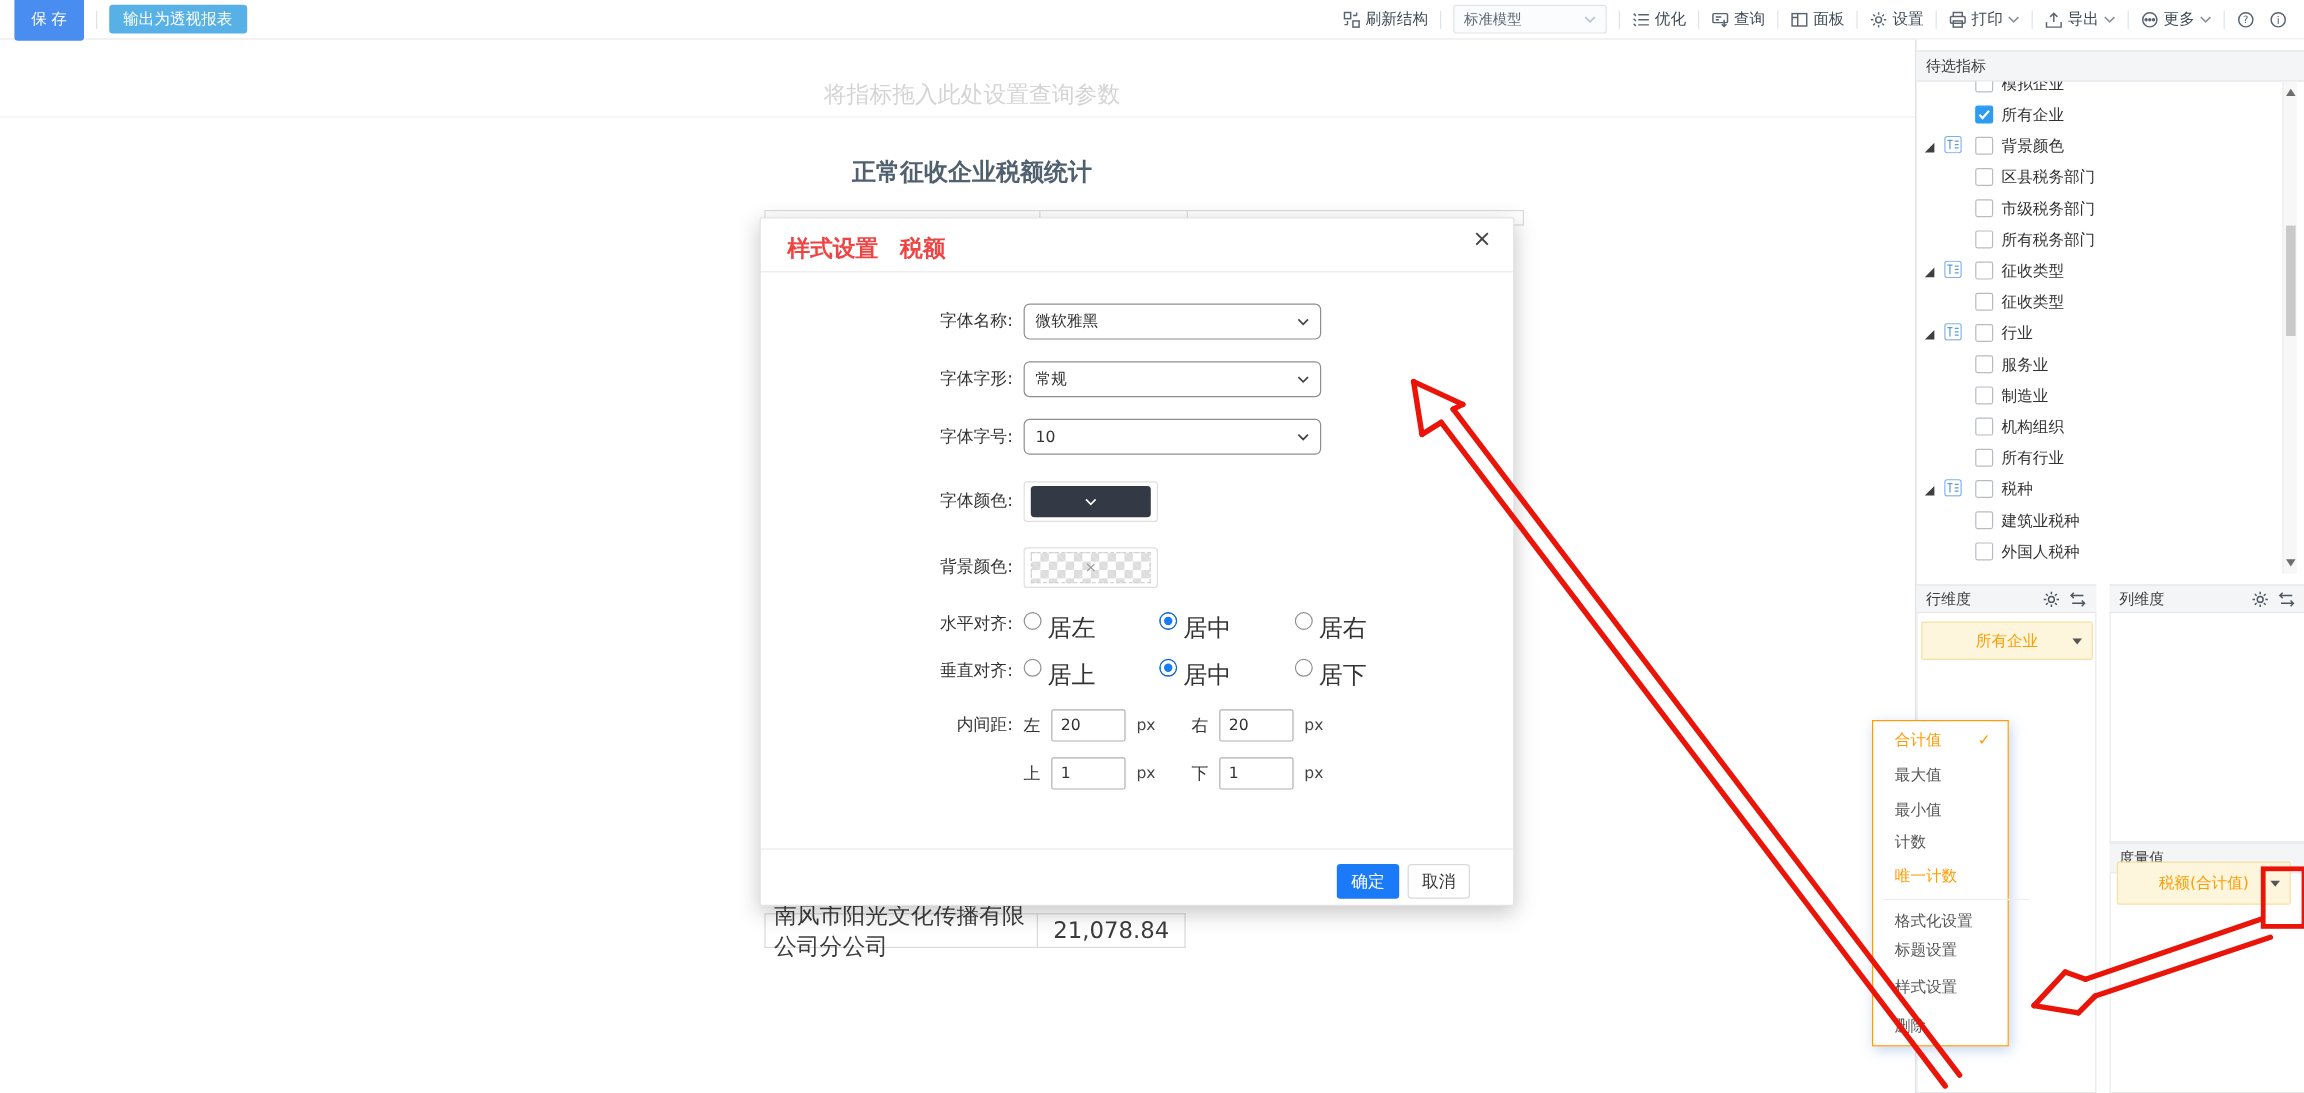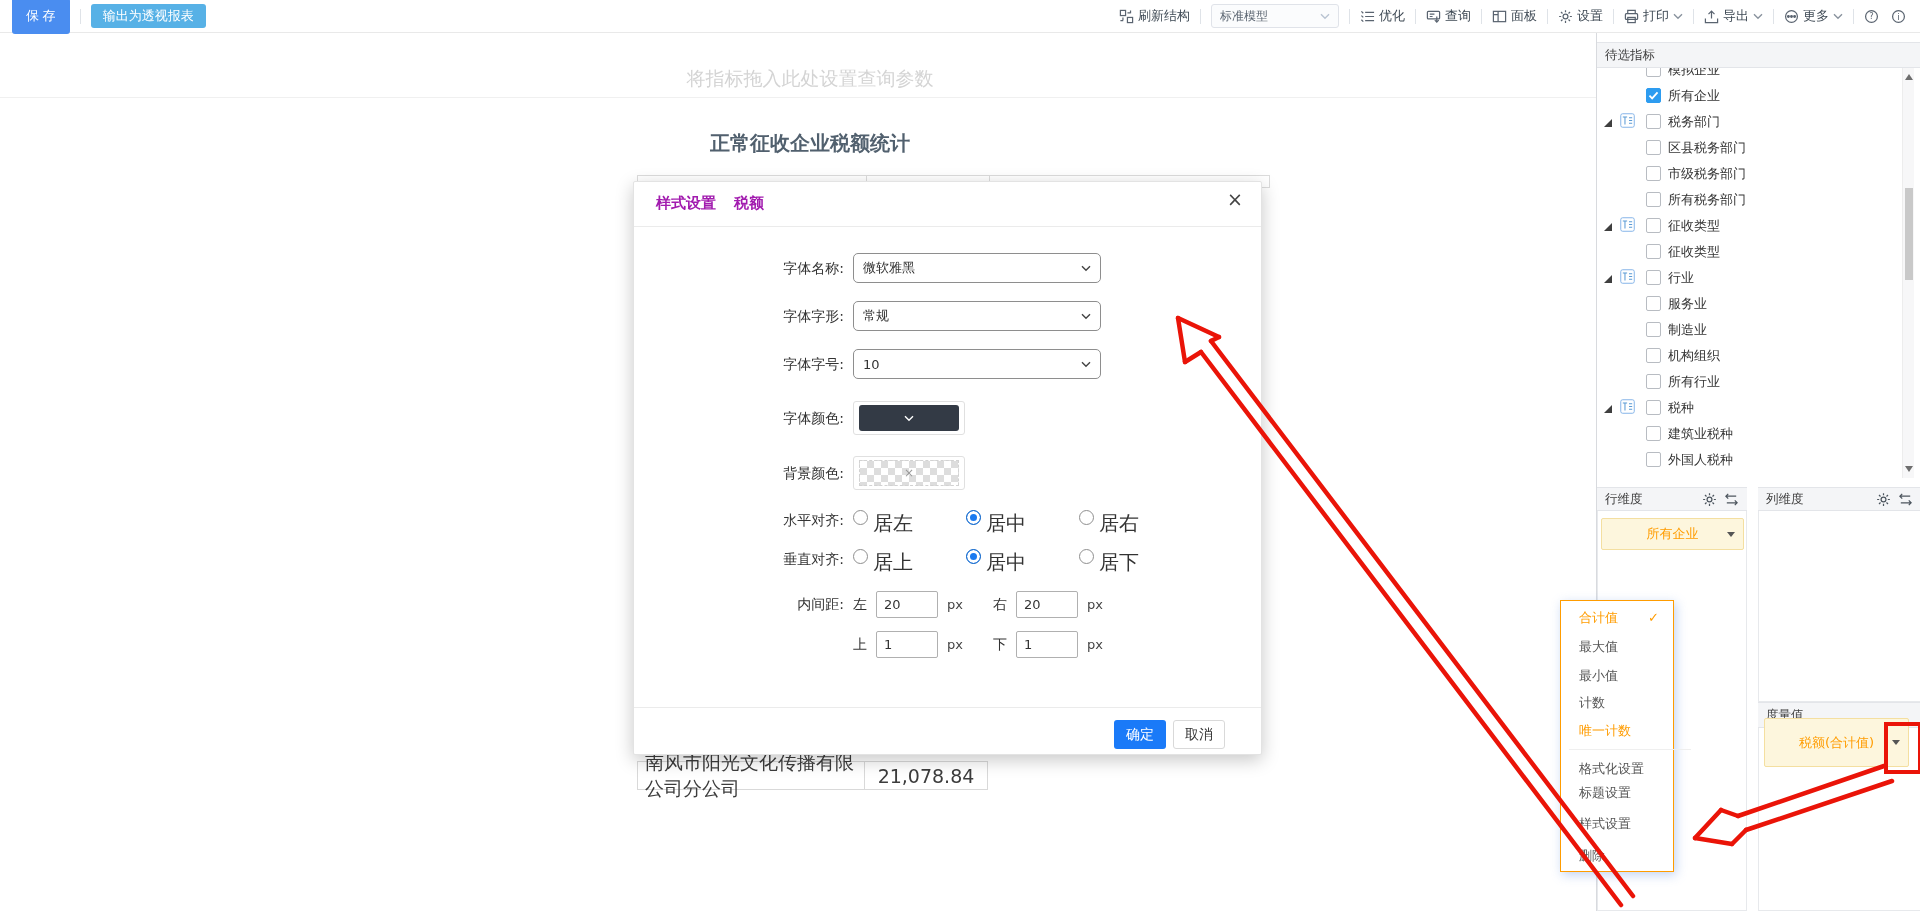--- a/index.html
+++ b/index.html
@@ -32,21 +32,21 @@
   #table-sliver { left:637px; top:175px; width:633px; height:13px; border:1px solid #dcdcdc; background:#fff; }
   #table-sliver .vline { position:absolute; top:0; width:1px; height:100%; background:#dcdcdc; }
   #table-row { left:637px; top:761px; display:flex; font-size:19px; color:#3c3c3c; }
   #table-row .cell { border:1px solid #d9d9d9; height:29px; display:flex; align-items:center; background:#fff; }
   #table-row .c1 { width:228px; padding-left:7px; }
   #table-row .c2 { width:123px; border-left:none; justify-content:center; }
 
   
   #dialog { left:633px; top:181px; width:629px; height:574px; background:#fff; border:1px solid #e3e3e3;
             border-radius:2px; box-shadow:0 5px 18px rgba(0,0,0,.22); z-index:50; }
-  #dialog-title { position:absolute; left:22px; top:12px; font-size:15px; font-weight:bold; color:#a21caf; }
+  #dialog-title { position:absolute; left:22px; top:12px; font-size:19px; font-weight:bold; color:#ef4444; }
   #dialog-subtitle { margin-left:18px; }
   #dialog-close { position:absolute; right:18px; top:8px; font-size:19px; color:#444; cursor:pointer; line-height:1; }
   .dlg-divider { position:absolute; left:0; width:100%; height:1px; background:#ebebeb; }
   .dlabel { position:absolute; left:0; width:210px; text-align:right; font-size:14px; color:#333; line-height:20px; }
   .dselect { position:absolute; left:219px; width:248px; height:30px; border:1px solid #8e8e8e; border-radius:5px;
              background:#fff; display:flex; align-items:center; justify-content:space-between;
              padding:0 9px; font-size:13px; color:#333; cursor:pointer; }
   .color-btn { position:absolute; left:219px; width:112px; height:34px; border:1px solid #e0e0e0; border-radius:3px;
                background:#fff; display:flex; align-items:center; justify-content:center; cursor:pointer; }
   .swatch-dark { width:100px; height:26px; background:#333a45; border-radius:3px;
@@ -413,21 +413,21 @@
           <span class="expander"></span>
           <span class="dim-ic" style="display: inline-flex;">
             <svg width="15" height="15" viewBox="0 0 16 16">
               <rect x="0.8" y="0.8" width="14.4" height="14.4" rx="2" stroke="#7fb0e8" fill="#fff"></rect>
               <g stroke="#5b9bd5" fill="none" stroke-width="1.1">
                 <path d="M3 4.2h4.6 M5.3 4.2v8 M9.6 5h3.4 M9.6 8h3.4 M9.6 11h3.4"></path>
               </g>
             </svg>
           </span>
           <span class="cbx"></span>
-          <span class="lbl">税务部门</span>
+          <span class="lbl">背景颜色</span>
         </div>
         <div class="tree-row" style="top: 69px;">
           <span class="cbx"></span>
           <span class="lbl">区县税务部门</span>
         </div>
         <div class="tree-row" style="top: 95px;">
           <span class="cbx"></span>
           <span class="lbl">市级税务部门</span>
         </div>
         <div class="tree-row" style="top: 121px;">
@@ -553,21 +553,21 @@
             </svg>
           </span>
         </span>
     </div>
     <div class="well" style="left:161px;top:478px;width:163px;height:191px"></div>
 
     <div class="panel-hdr" style="left:161px;top:669px;width:163px;height:26px">
       <span>度量值</span>
     </div>
     <div class="well" style="left:161px;top:695px;width:163px;height:183px"></div>
-    <div class="pill" style="left:167px;top:685px;width:145px;height:49px">
+    <div class="pill" style="left:167px;top:685px;width:145px;height:36px">
       <span>税额(合计值)</span>
       <span class="caret"></span>
     </div>
   </div>
 
   <div id="ctx-menu" class="abs">
     <div class="menu-divider"></div>
   <div class="menu-item accent" style="top: 5px;"><span>合计值</span><span class="menu-check">✓</span></div>
       <div class="menu-item" style="top: 34px;"><span>最大值</span></div>
       <div class="menu-item" style="top: 63px;"><span>最小值</span></div>

